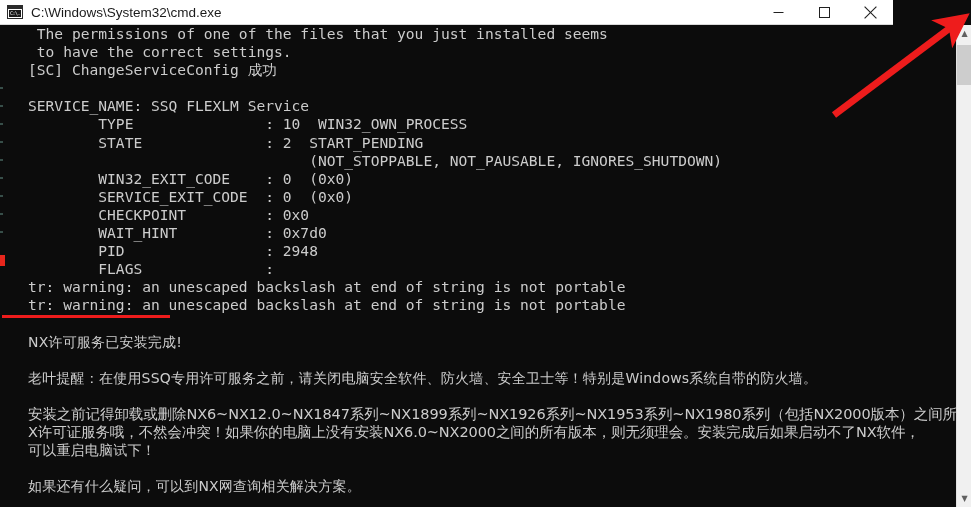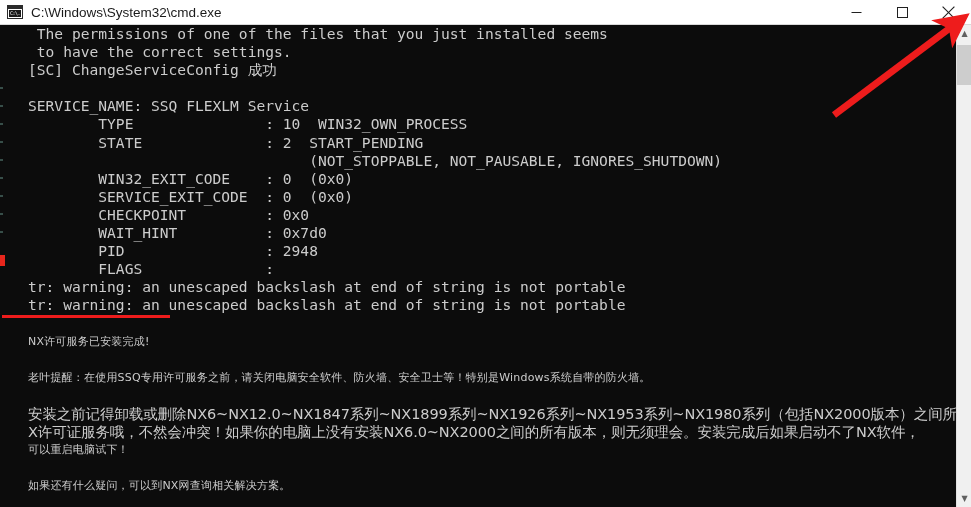--- a/index.html
+++ b/index.html
@@ -12,21 +12,21 @@
   #window {
     position:relative;
     width:971px; height:507px;
     background:#0c0c0c;
     overflow:hidden;
   }
 
   
   #titlebar {
     position:absolute; top:0; left:0;
-    width:971px; height:25px;
+    width:893px; height:25px;
     background:#ffffff;
     border-bottom:1px solid #d9d9d9;
     display:flex; align-items:center;
     z-index:5;
   }
   #app-icon {
     width:16px; height:14px;
     margin-left:7px; margin-right:8px;
     background:#ffffff;
     border:1px solid #2b2b2b;
@@ -68,21 +68,21 @@
     font-size:14.6px;
     line-height:18.1px;
     white-space:pre;
     padding-left:1px;
     overflow:hidden;
     letter-spacing:0px;
   }
   .ln { height:18.1px; white-space:pre;padding-left:27px; }
   .cjk {
     font-family:"DejaVu Sans", sans-serif;
-    font-size:11px;
+    font-size:14px;
     letter-spacing:0.2px;
   }
   .wrapline {
     white-space:pre;
     font-family:"DejaVu Sans", sans-serif;
     font-size:14.5px;
     letter-spacing:-0.1px;
   }
 
   

